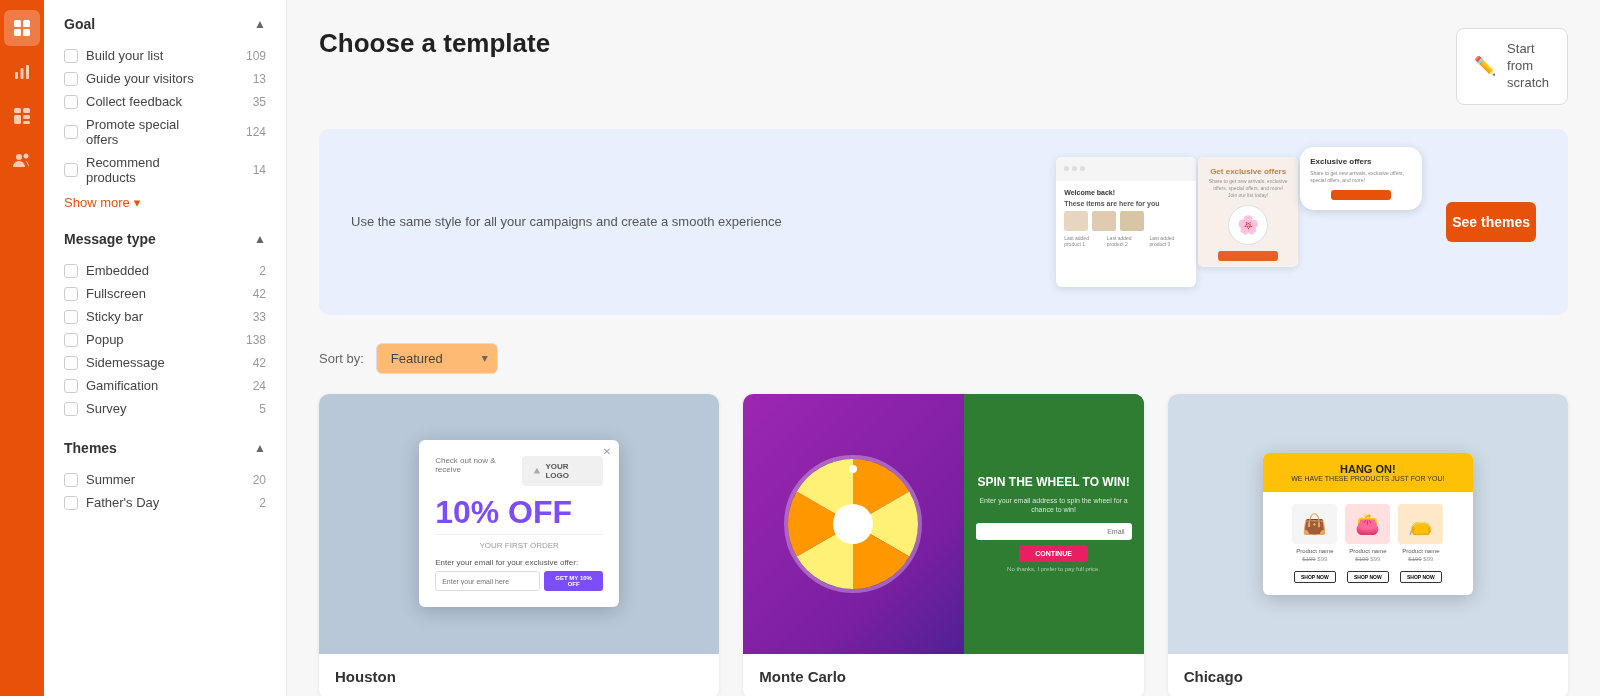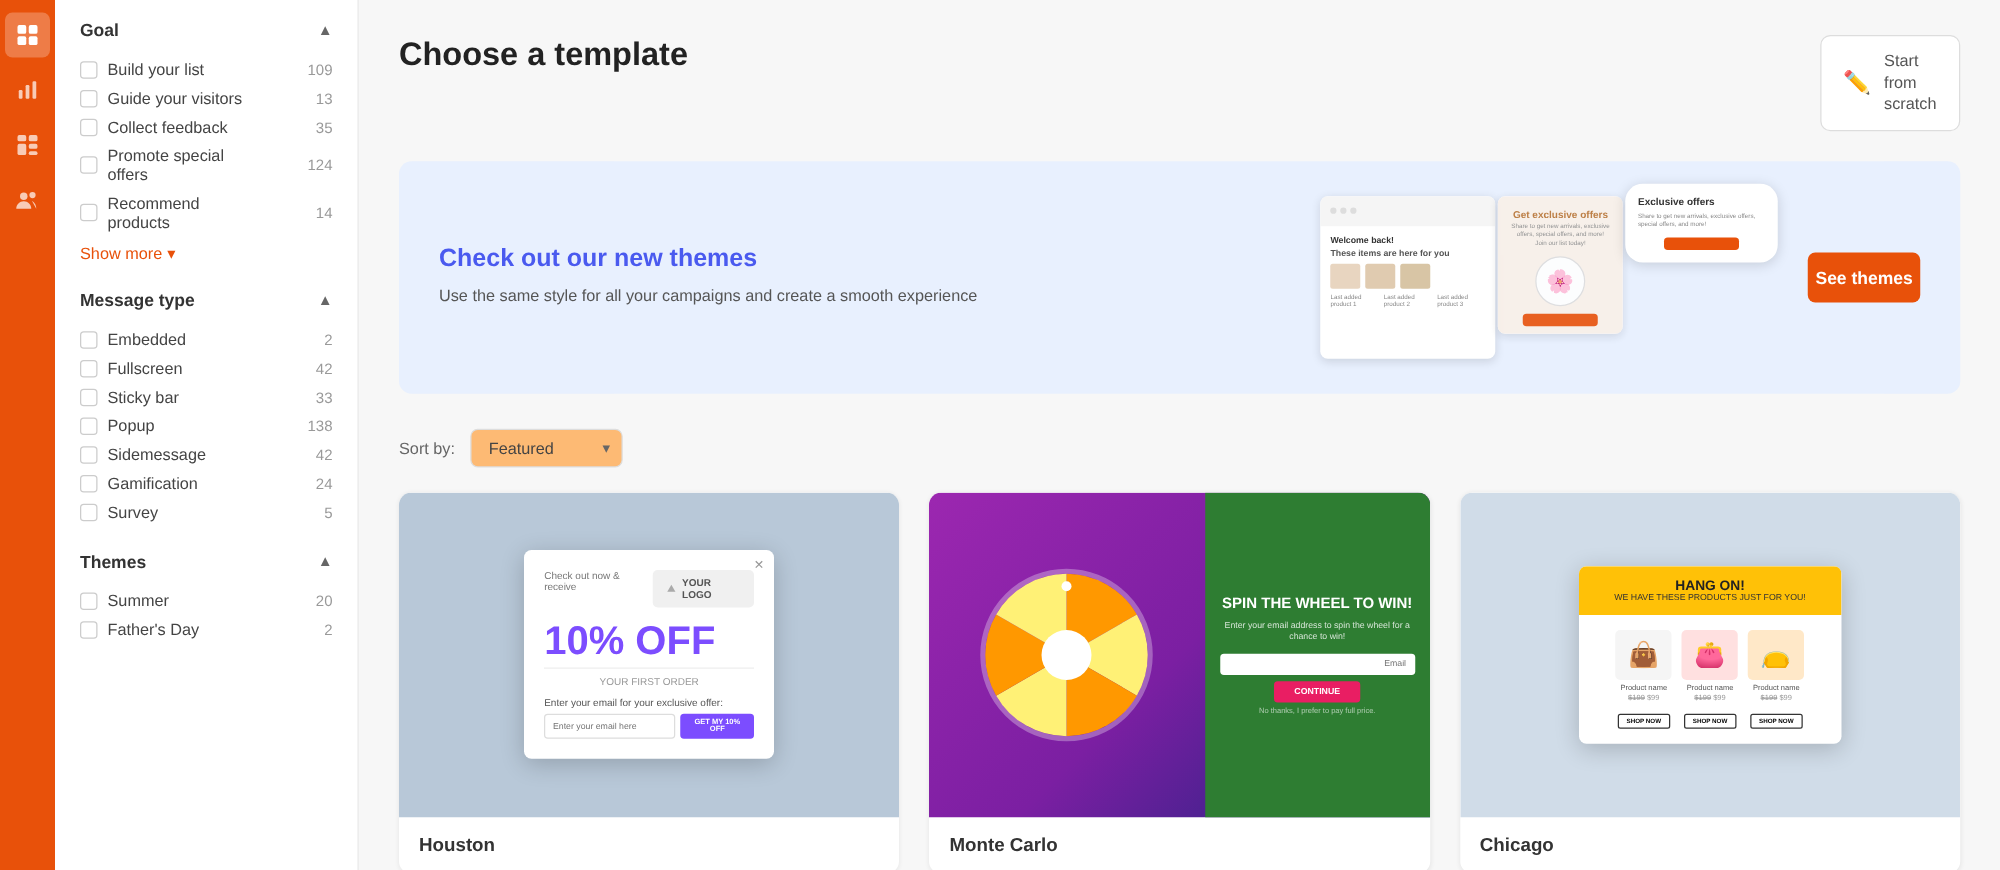--- a/index.html
+++ b/index.html
@@ -456,21 +456,20 @@
       <span style="text-align:left;line-height:1.3;">
         <span>Start</span><br>
         <span>from</span><br>
         <span>scratch</span>
       </span>
     </button>
   </div>
 
   <div class="themes-banner">
     <div class="themes-banner-text">
-      <div class="themes-banner-title">Check out our new themes</div>
       <div class="themes-banner-desc">Use the same style for all your campaigns and create a smooth experience</div>
     </div>
     <div class="themes-banner-visuals">
 
       <div class="theme-preview theme-preview-1">
         <div class="preview-header">
           <div class="preview-dot"></div>
             <div class="preview-dot"></div>
             <div class="preview-dot"></div>
         </div>

